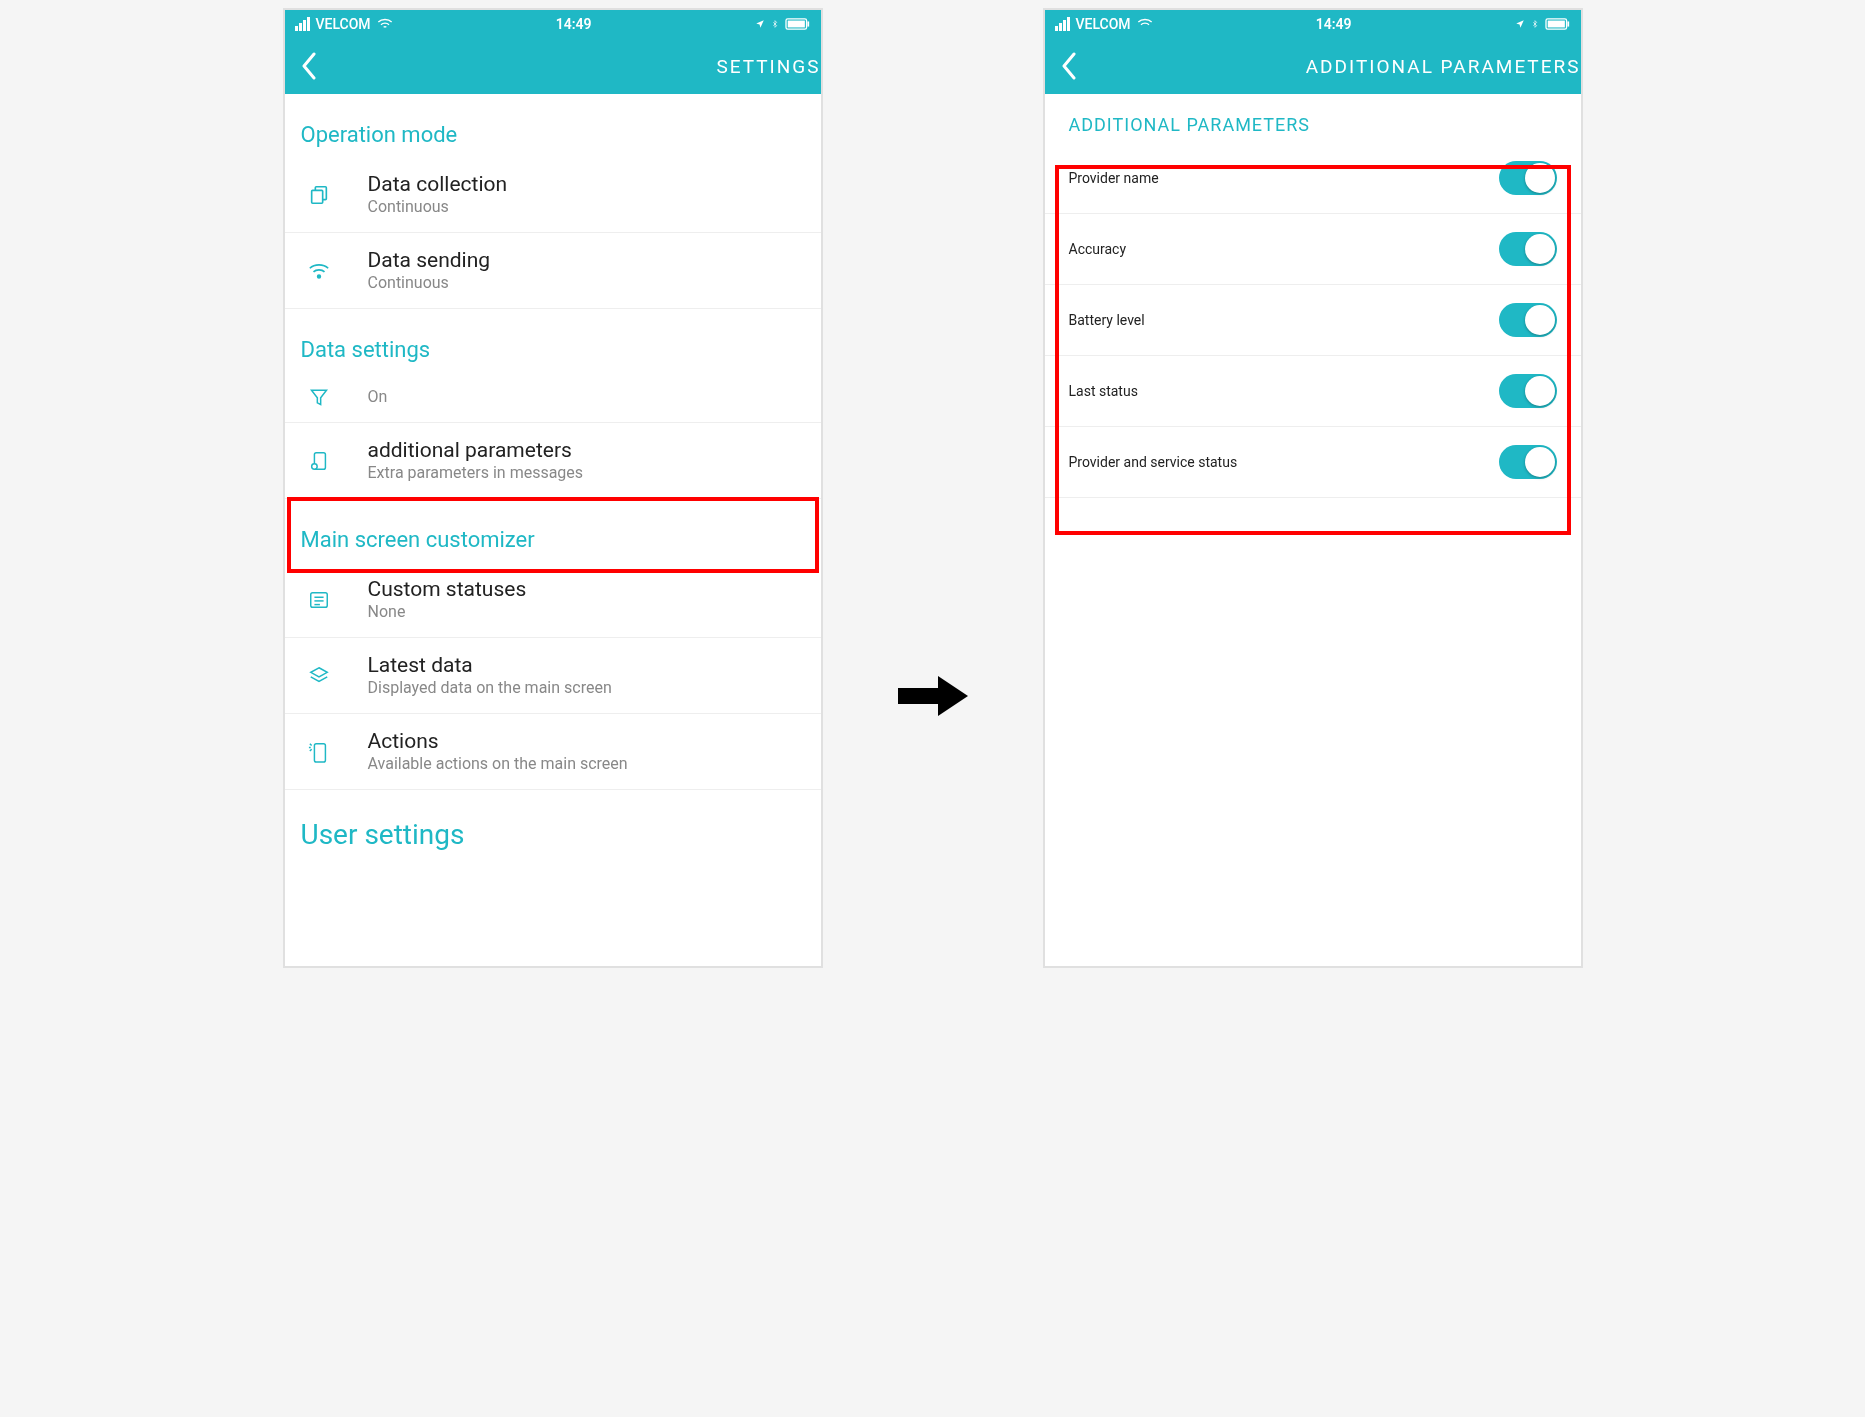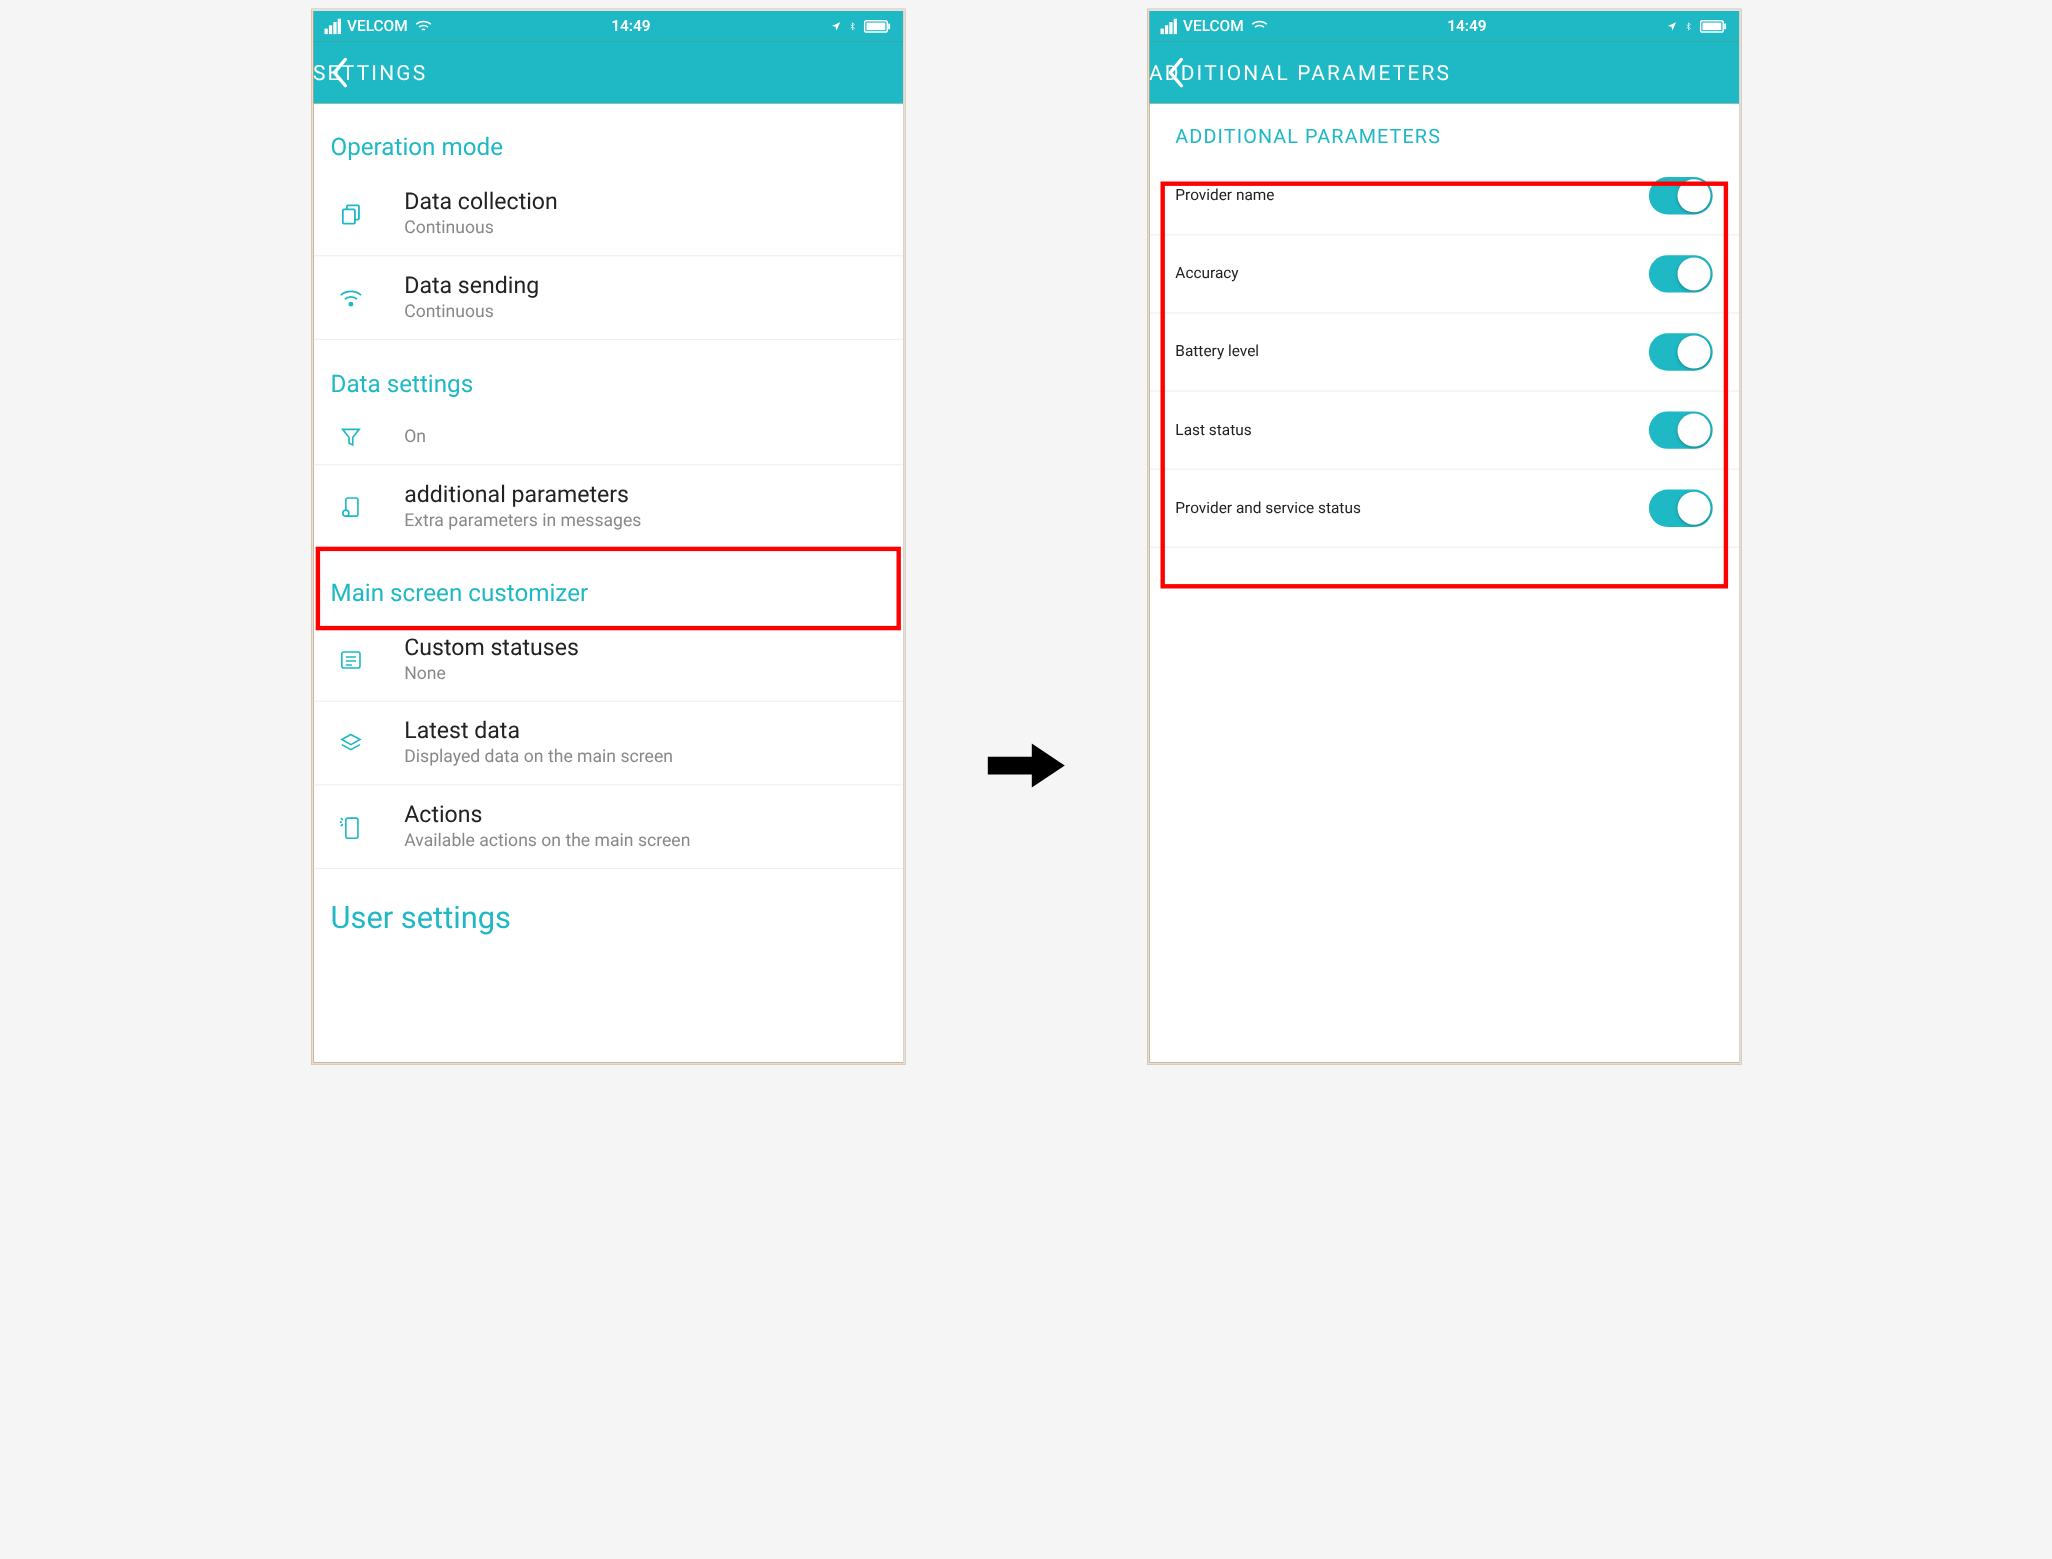--- a/index.html
+++ b/index.html
@@ -7,21 +7,21 @@
     font-family: -apple-system, BlinkMacSystemFont, "Segoe UI", Roboto, Helvetica, Arial, sans-serif;
     background: #f5f5f5;
     display: flex;
     align-items: flex-start;
     justify-content: center;
     gap: 70px;
     padding: 8px;
   }
   .phone {
     width: 540px;
-    background: #a16207;
+    background: #84cc16;
     border: 2px solid #e0e0e0;
     display: flex;
     flex-direction: column;
     position: relative;
     overflow: hidden;
   }
   .phone-left { height: 960px; }
   .phone-right { height: 960px; }
   .status-bar {
     height: 28px;
@@ -49,21 +49,21 @@
     background: #1fb8c5;
     color:#fff;
     display:flex;
     align-items:center;
     position:relative;
   }
   .nav-back {
     width:48px; height:56px; display:flex; align-items:center; justify-content:center; cursor:pointer;
   }
   .nav-title {
-    position:absolute; left:0; right:0; text-align:left;
+    position:absolute; left:0; right:0; text-align:right;
     font-size:19px; letter-spacing:2px; font-weight:400;
   }
   .content { flex:1; overflow:hidden; background:#fff; }
   .section-header {
     color:#1fb8c5; font-size:22px; font-weight:400;
     padding: 28px 16px 10px 16px;
   }
   .section-header.small { font-size:18px; padding: 20px 24px 8px 24px; letter-spacing:1px; }
   .row {
     display:flex; align-items:center; gap:33px; padding:14px 16px 14px 18px;

